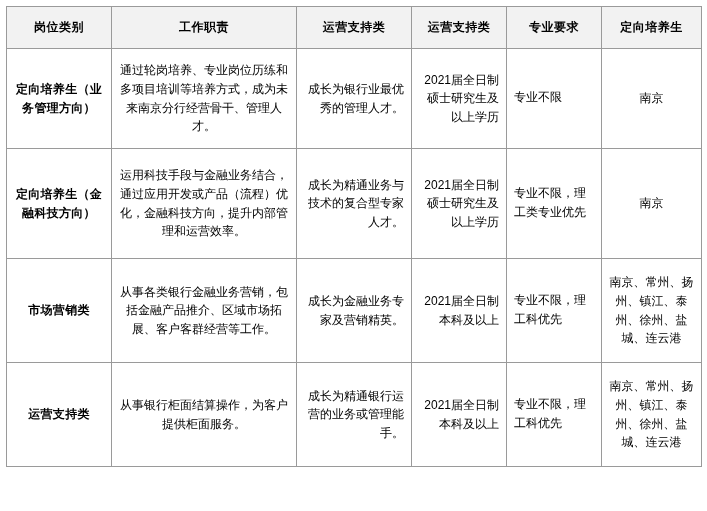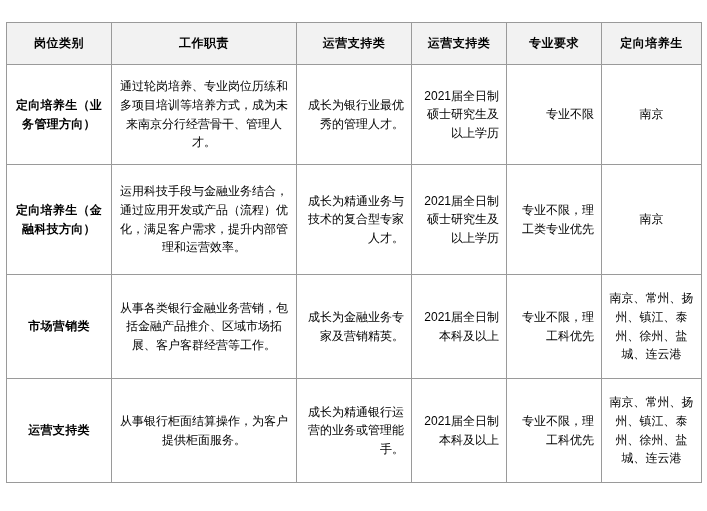--- a/index.html
+++ b/index.html
@@ -18,21 +18,21 @@
     width: 707px;
     height: 511px;
     position: relative;
     box-sizing: border-box;
     padding: 6px 6px 0 6px;
   }
   table.job-table {
     border-collapse: collapse;
     table-layout: fixed;
     width: 695px;
-    margin: 16px auto;
+    margin: 0 auto;
     border-radius: 26px;
   }
   table.job-table td,
   table.job-table th {
     border: 1px solid #9a9a9a;
     vertical-align: middle;
     padding: 6px 7px;
     font-size: 12px;
     line-height: 1.55;
     box-sizing: border-box;
@@ -54,21 +54,22 @@
   td.col-duty {
     text-align: center;
   }
   td.col-direction {
     text-align: right;
   }
   td.col-education {
     text-align: right;
   }
   td.col-major {
-    text-align: right;
+    text-align: left;
+    font-family: Liberation Mono, monospace;
   }
   td.col-location {
     text-align: center;
   }
   .row-1 td { height: 100px; }
   .row-2 td { height: 110px; }
   .row-3 td { height: 104px; }
   .row-4 td { height: 104px; }
 
   
@@ -106,21 +107,21 @@
       <tr class="row-1">
         <td class="col-category">定向培养生（业务管理方向）</td>
         <td class="col-duty">通过轮岗培养、专业岗位历练和多项目培训等培养方式，成为未来南京分行经营骨干、管理人才。</td>
         <td class="col-direction">成长为银行业最优秀的管理人才。</td>
         <td class="col-education">2021届全日制硕士研究生及以上学历</td>
         <td class="col-major">专业不限</td>
         <td class="col-location">南京</td>
       </tr>
       <tr class="row-2">
         <td class="col-category">定向培养生（金融科技方向）</td>
-        <td class="col-duty">运用科技手段与金融业务结合，通过应用开发或产品（流程）优化，满足客户需求，提升内部管理和运营效率。</td>
+        <td class="col-duty">运用科技手段与金融业务结合，通过应用开发或产品（流程）优化，金融科技方向，提升内部管理和运营效率。</td>
         <td class="col-direction">成长为精通业务与技术的复合型专家人才。</td>
         <td class="col-education">2021届全日制硕士研究生及以上学历</td>
         <td class="col-major">专业不限，理工类专业优先</td>
         <td class="col-location">南京</td>
       </tr>
       <tr class="row-3">
         <td class="col-category">市场营销类</td>
         <td class="col-duty">从事各类银行金融业务营销，包括金融产品推介、区域市场拓展、客户客群经营等工作。</td>
         <td class="col-direction">成长为金融业务专家及营销精英。</td>
         <td class="col-education">2021届全日制本科及以上</td>

